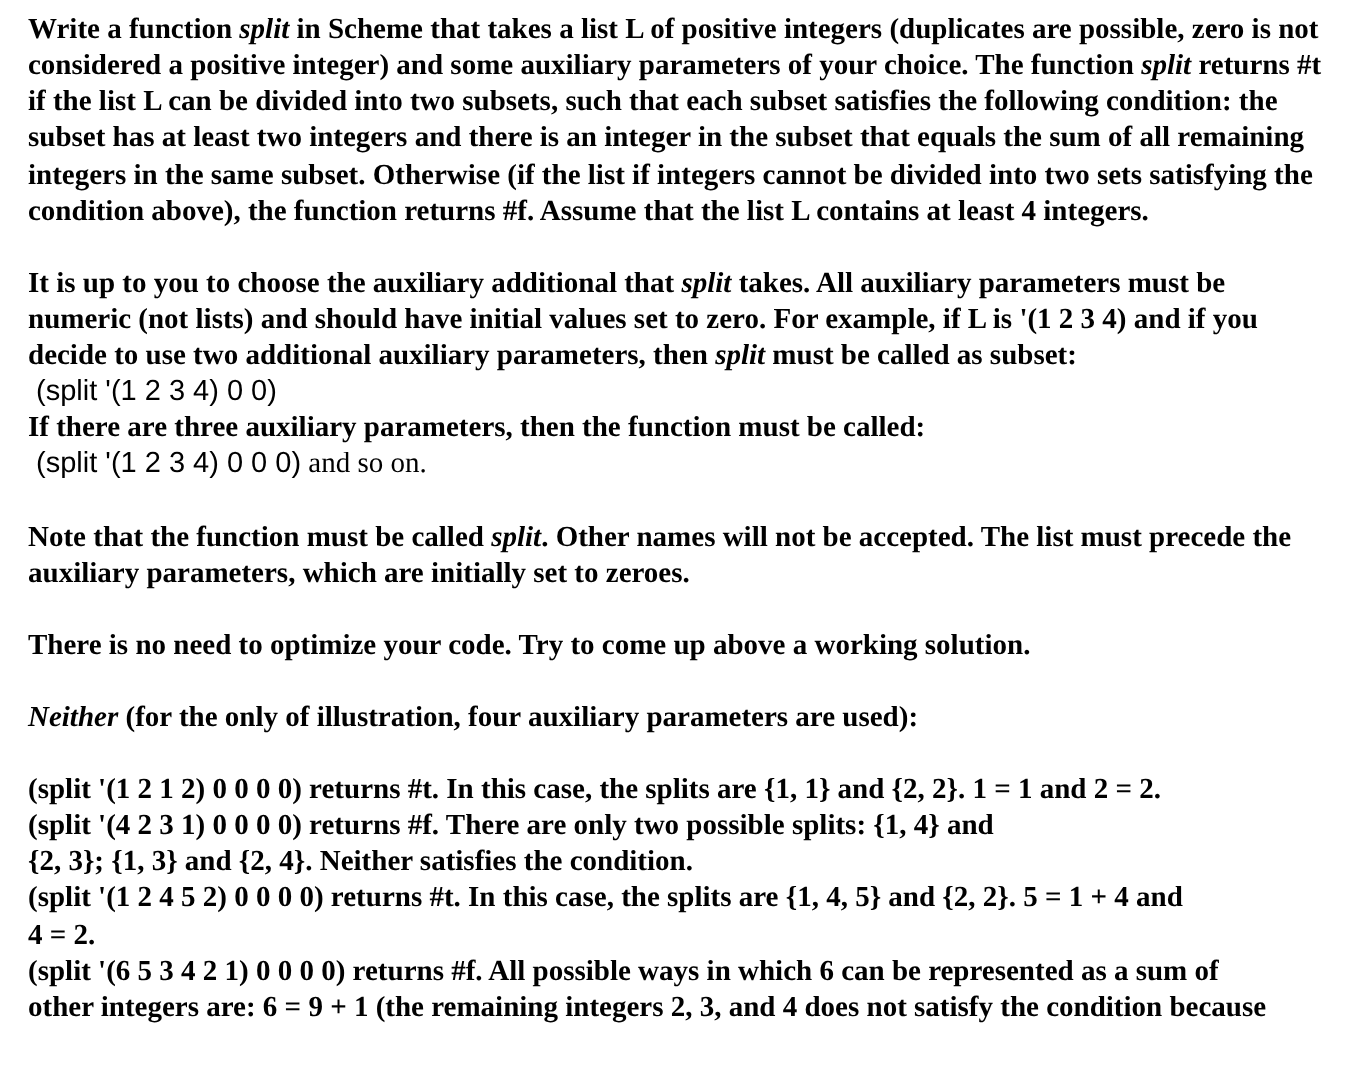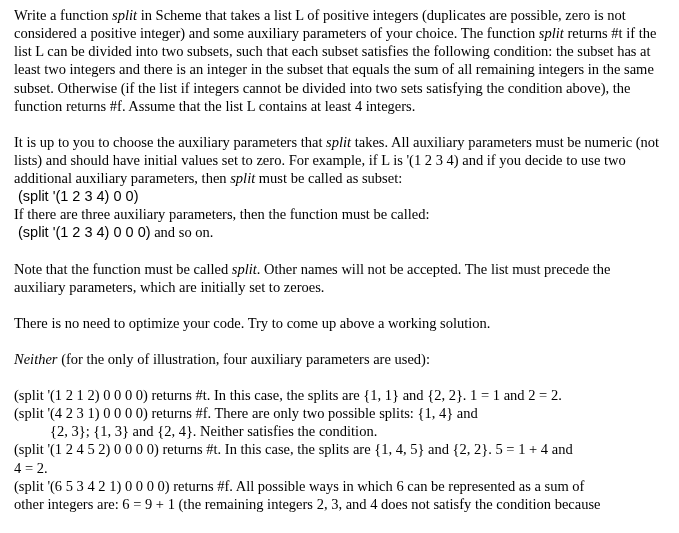--- a/index.html
+++ b/index.html
@@ -22,39 +22,39 @@
   }
   .mono {
     font-family: Liberation Sans, sans-serif;
     white-space: pre;
   }
   p {
     margin: 0;
   }
   .para {
     margin-bottom: 0;
+    font-weight: bold;
   }
   .gap {
     height: 18px;
   }
   .indent {
-    margin-left: 36px;
   }
 </style>
 </head>
 <body>
 
 <p class="para">
   <span>Write a function </span><span class="italic">split</span><span> in Scheme that takes a list L of positive integers (duplicates are possible, zero is not considered a positive integer) and some auxiliary parameters of your choice. The function </span><span class="italic">split</span><span> returns #t if the list L can be divided into two subsets, such that each subset satisfies the following condition: the subset has at least two integers and there is an integer in the subset that equals the sum of all remaining integers in the same subset. Otherwise (if the list if integers cannot be divided into two sets satisfying the condition above), the function returns #f. Assume that the list L contains at least 4 integers.</span>
 </p>
 
 <div class="gap"></div>
 
 <p class="para">
-  <span>It is up to you to choose the auxiliary parameters that </span><span class="italic">split</span><span> takes. All auxiliary parameters must be numeric (not lists) and should have initial values set to zero. For example, if L is '(1 2 3 4) and if you decide to use two additional auxiliary parameters, then </span><span class="italic">split</span><span> must be called as subset:</span>
+  <span>It is up to you to choose the auxiliary additional that </span><span class="italic">split</span><span> takes. All auxiliary parameters must be numeric (not lists) and should have initial values set to zero. For example, if L is '(1 2 3 4) and if you decide to use two additional auxiliary parameters, then </span><span class="italic">split</span><span> must be called as subset:</span>
 </p>
 
 <p class="mono"> (split '(1 2 3 4) 0 0)</p>
 
 <p class="para">If there are three auxiliary parameters, then the function must be called:</p>
 
 <p>
   <span class="mono"> (split '(1 2 3 4) 0 0 0)</span><span>  and so on.</span>
 </p>
 

